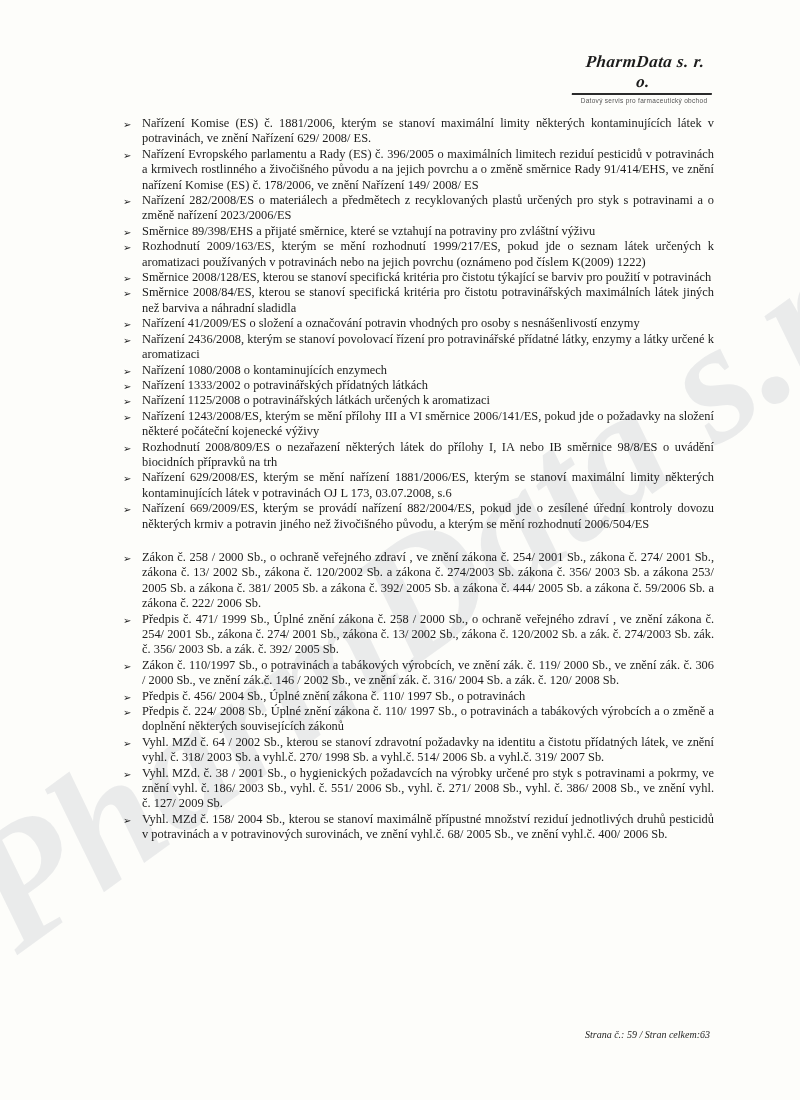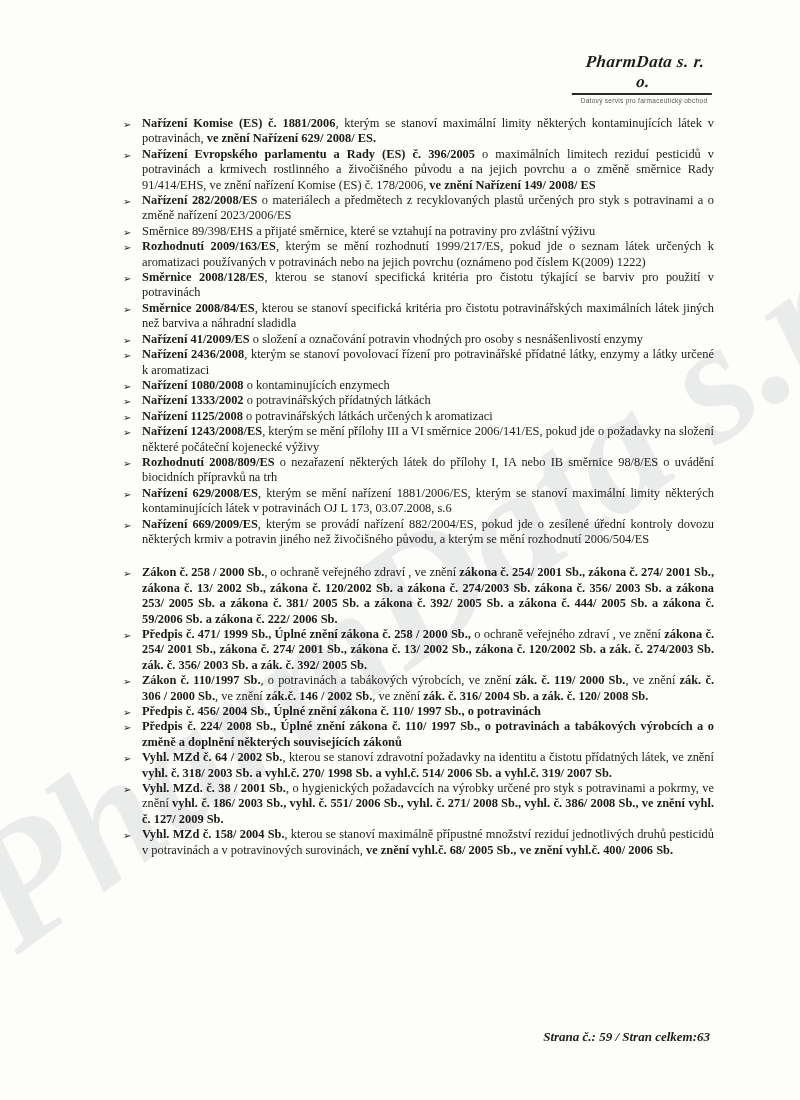--- a/index.html
+++ b/index.html
@@ -47,25 +47,25 @@
   .section + .section { margin-top:18px; }
   .item {
     position:relative; padding-left:20px;
     text-align:justify;
     font-size:12.4px; line-height:15.4px;
   }
   .item .bullet {
     position:absolute; left:1px; top:1px;
     font-size:10px; line-height:15.4px;
   }
-  .b { font-weight:bold; }
+  .b { font-weight:normal; }
   
   .footer {
     position:absolute; top:1029px; right:90px;
-    font-style:italic; font-size:13px; color:#222;font-weight:bold;
+    font-style:italic; font-size:10px; color:#222;
   }
 </style>
 </head>
 <body>
 
 <div class="page">
 
   <div class="watermark">PharmData s.r.o.</div>
 
   <div class="logo">

